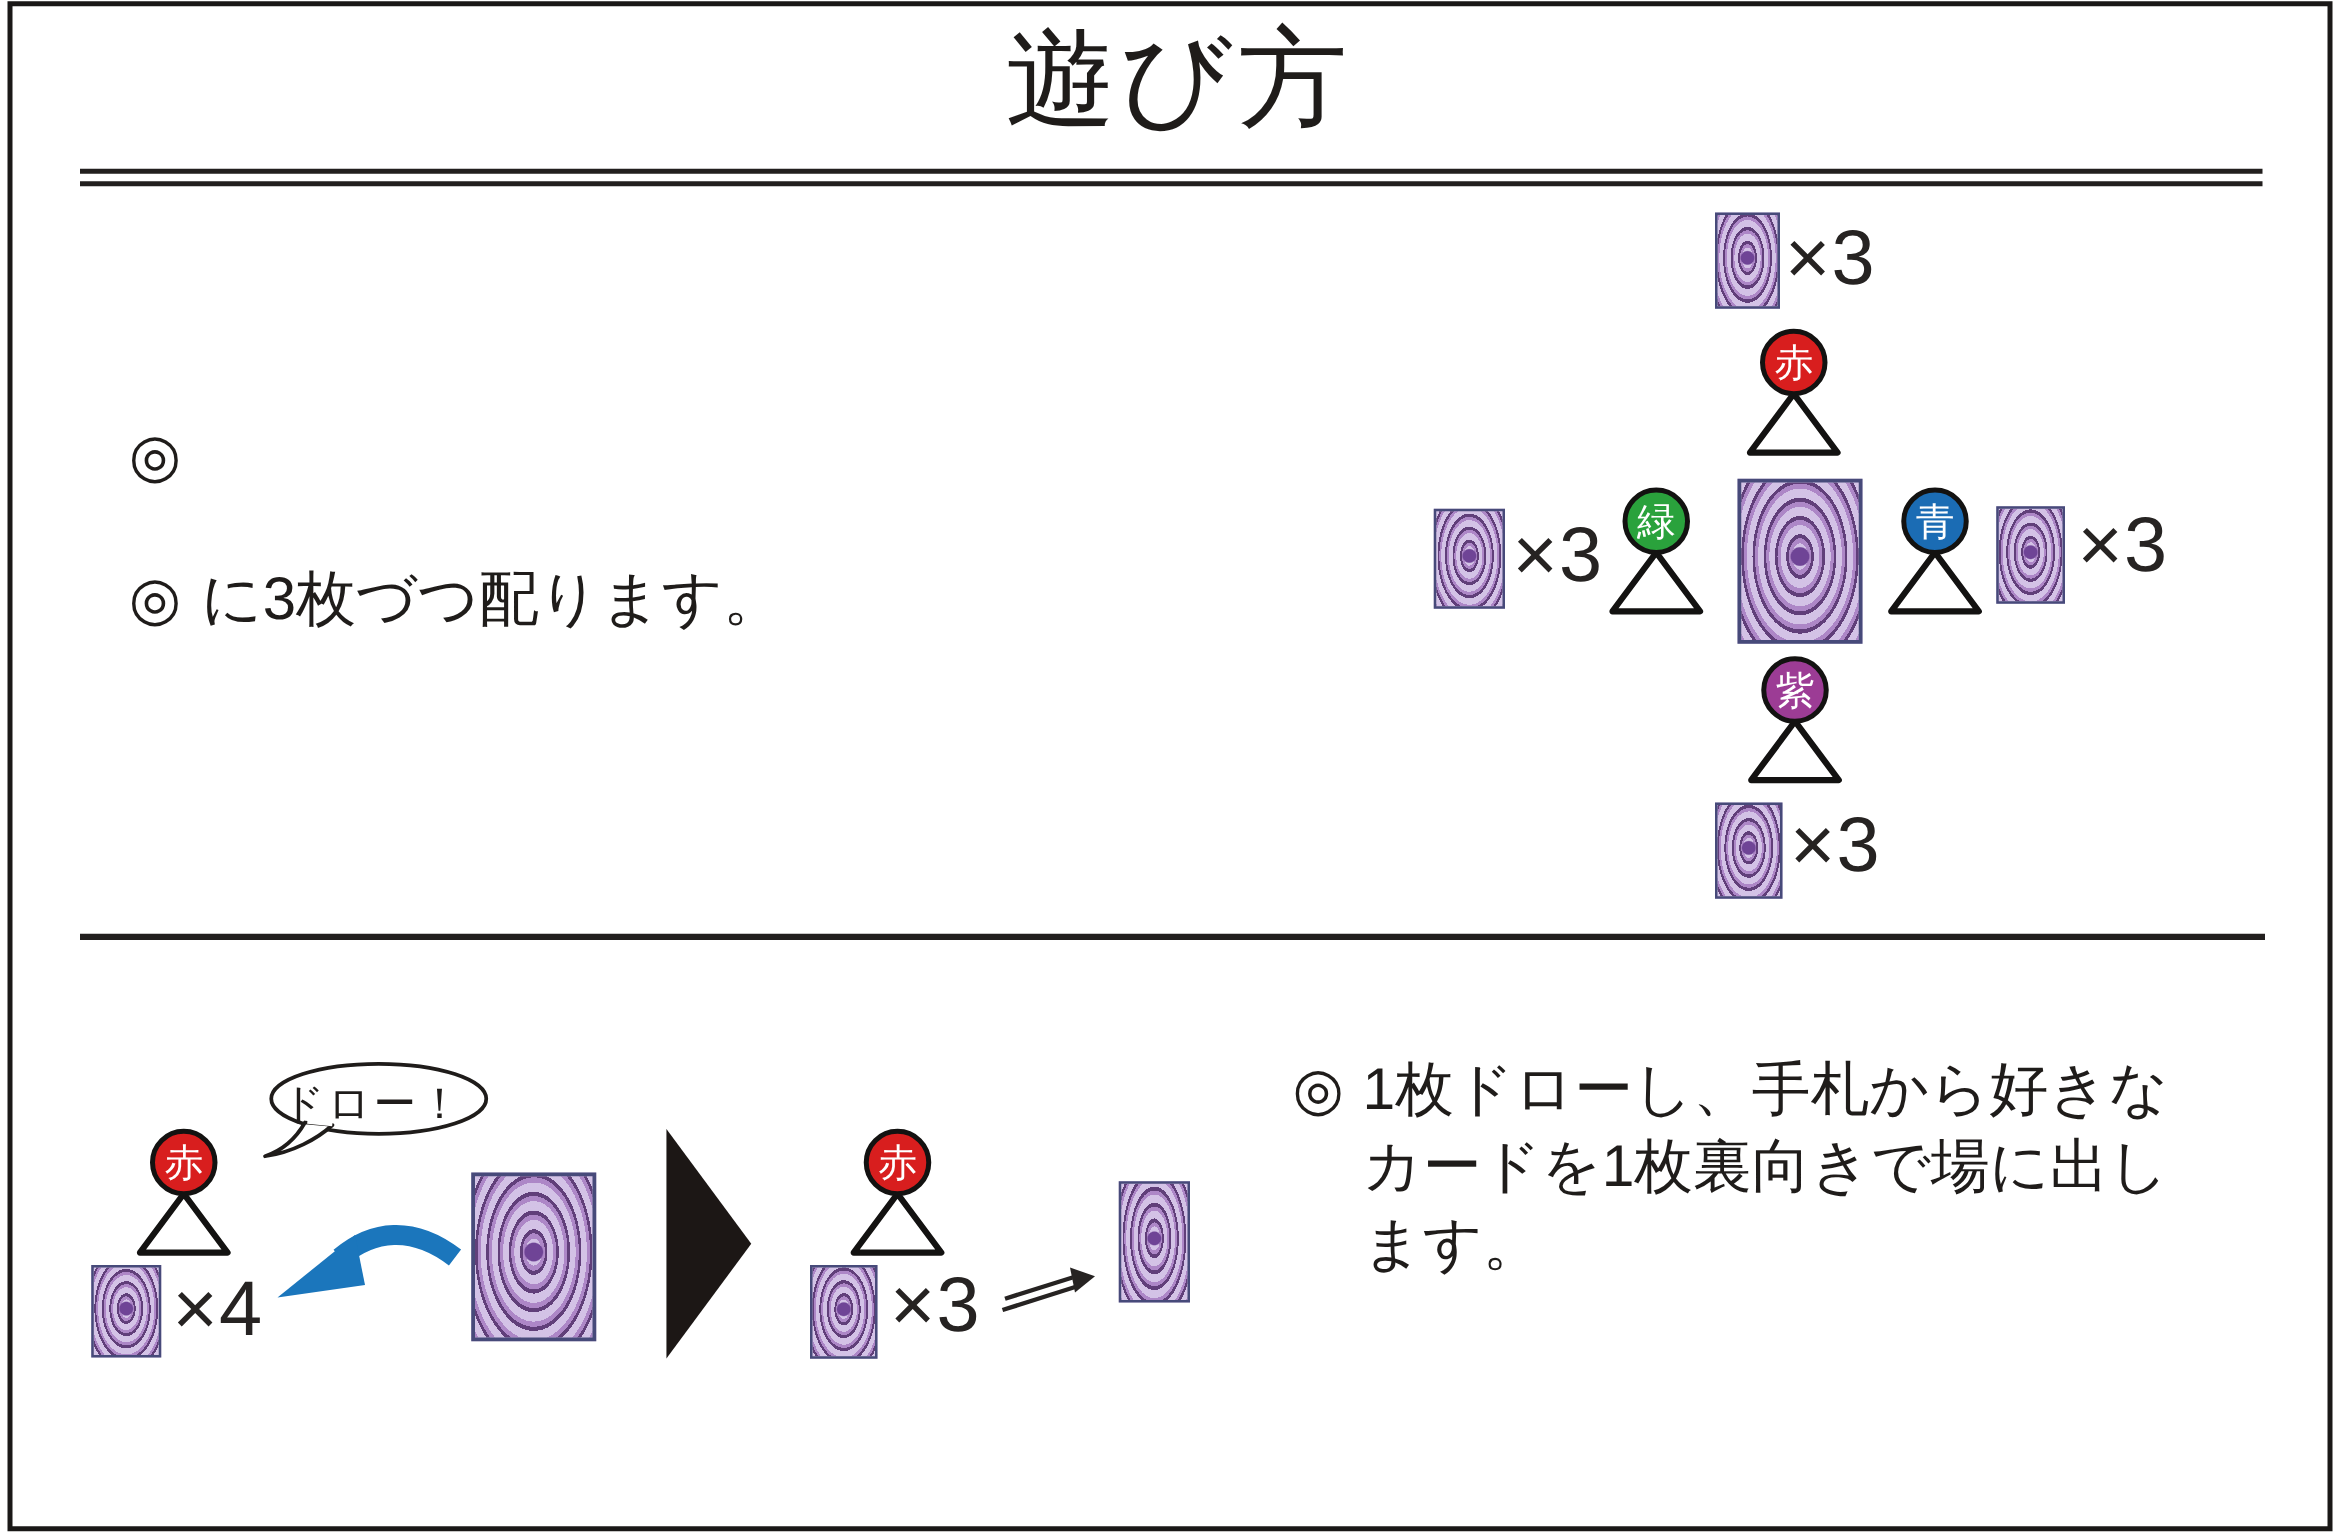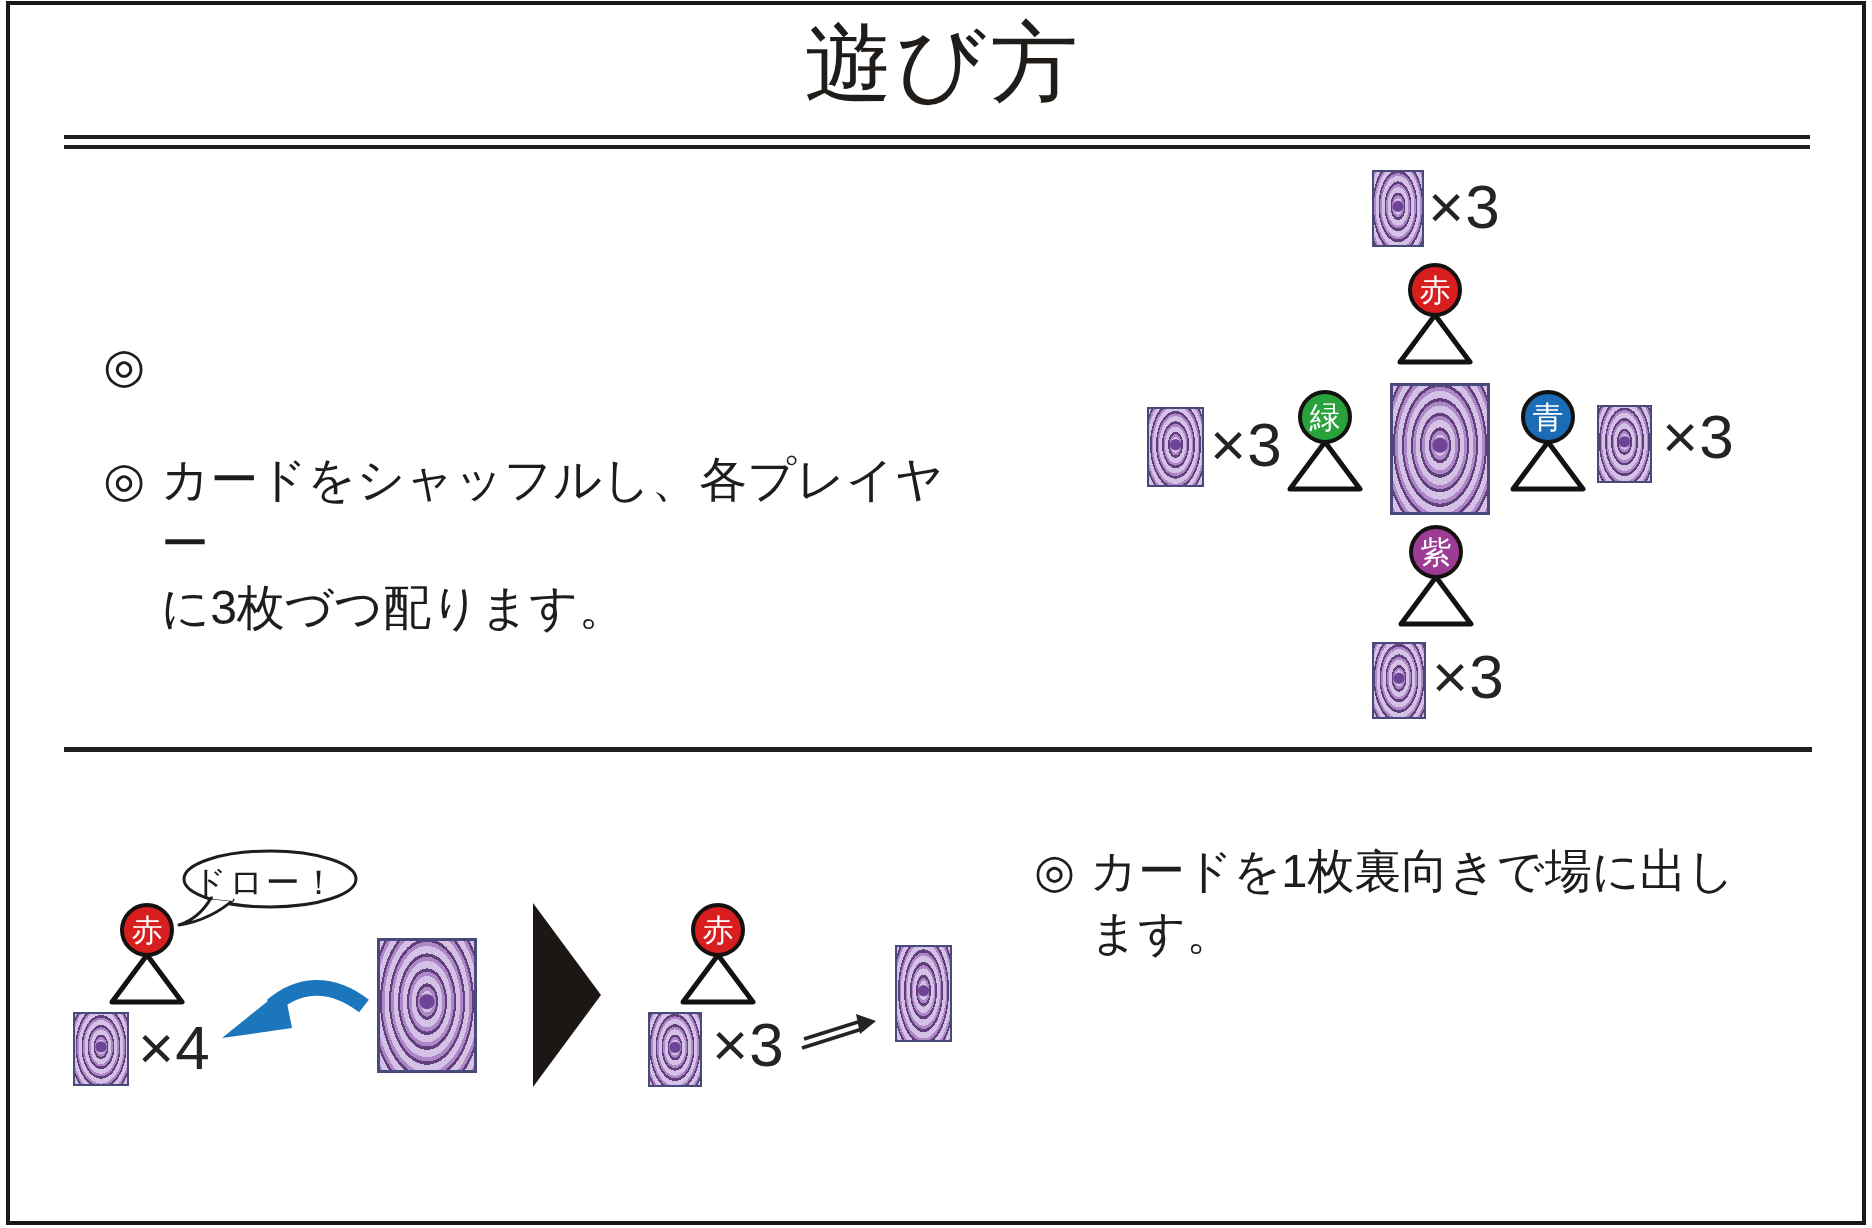--- a/index.html
+++ b/index.html
@@ -67,42 +67,41 @@
     width:46px;height:46px;border-radius:50%;border:4px solid #131211;
     display:flex;align-items:center;justify-content:center;
     color:#fff;font-size:31px;line-height:1;z-index:2;margin-bottom:-5px;
   }
   .pawn-red .pawn-head{background:var(--p-red,#d81e1e);}
   .pawn-green .pawn-head{background:var(--p-green,#2aa23c);}
   .pawn-blue .pawn-head{background:var(--p-blue,#1b6cb4);}
   .pawn-purple .pawn-head{background:var(--p-purple,#9c3c95);}
   .pawn-legs{display:block;}
   
-  .speech-wrap{position:absolute;left:175px;top:848px;width:184px;height:92px;}
+  .speech-wrap{position:absolute;left:208px;top:848px;width:184px;height:92px;}
   .speech-text{
     position:absolute;left:0;top:12px;width:180px;text-align:center;
     font-size:34px;color:#1f1c1a;letter-spacing:2px;
   }
 </style>
 </head>
 <body>
 
 <div class="frame"></div>
 
 <h1 class="title">遊び方</h1>
 <div class="double-rule"></div>
 
 <section class="setup">
   <div class="rule">
     <span class="bul">◎</span>
   </div>
   <div class="rule rule2">
     <span class="bul">◎</span>
     <div class="rlines">
-      <div>カードをシャッフルし、各プレイヤー</div>
       <div>に3枚づつ配ります。</div>
     </div>
   </div>
 </section>
 
 <div class="card" style="left:1372px;top:170px;width:48px;height:73px;"></div>
 <span class="mult" style="left:1428px;top:176px;">×3</span>
 
 <div class="pawn pawn-red" style="left:1396px;top:263px;">
   <div class="pawn-head">
@@ -202,17 +201,18 @@
   <line x1="6" y1="27" x2="60" y2="10" stroke="#262322" stroke-width="3.5"></line>
   <polygon points="58,2 78,9 62,22" fill="#262322"></polygon>
 </svg>
 
 <div class="card" style="left:895px;top:945px;width:53px;height:93px;"></div>
 
 <section class="turnrule">
   <div class="rule">
     <span class="bul">◎</span>
     <div class="rlines">
+      <div>1枚ドローし、手札から好きな</div>
       <div>カードを1枚裏向きで場に出し</div>
       <div>ます。</div>
     </div>
   </div>
 </section>
 
 </body></html>

